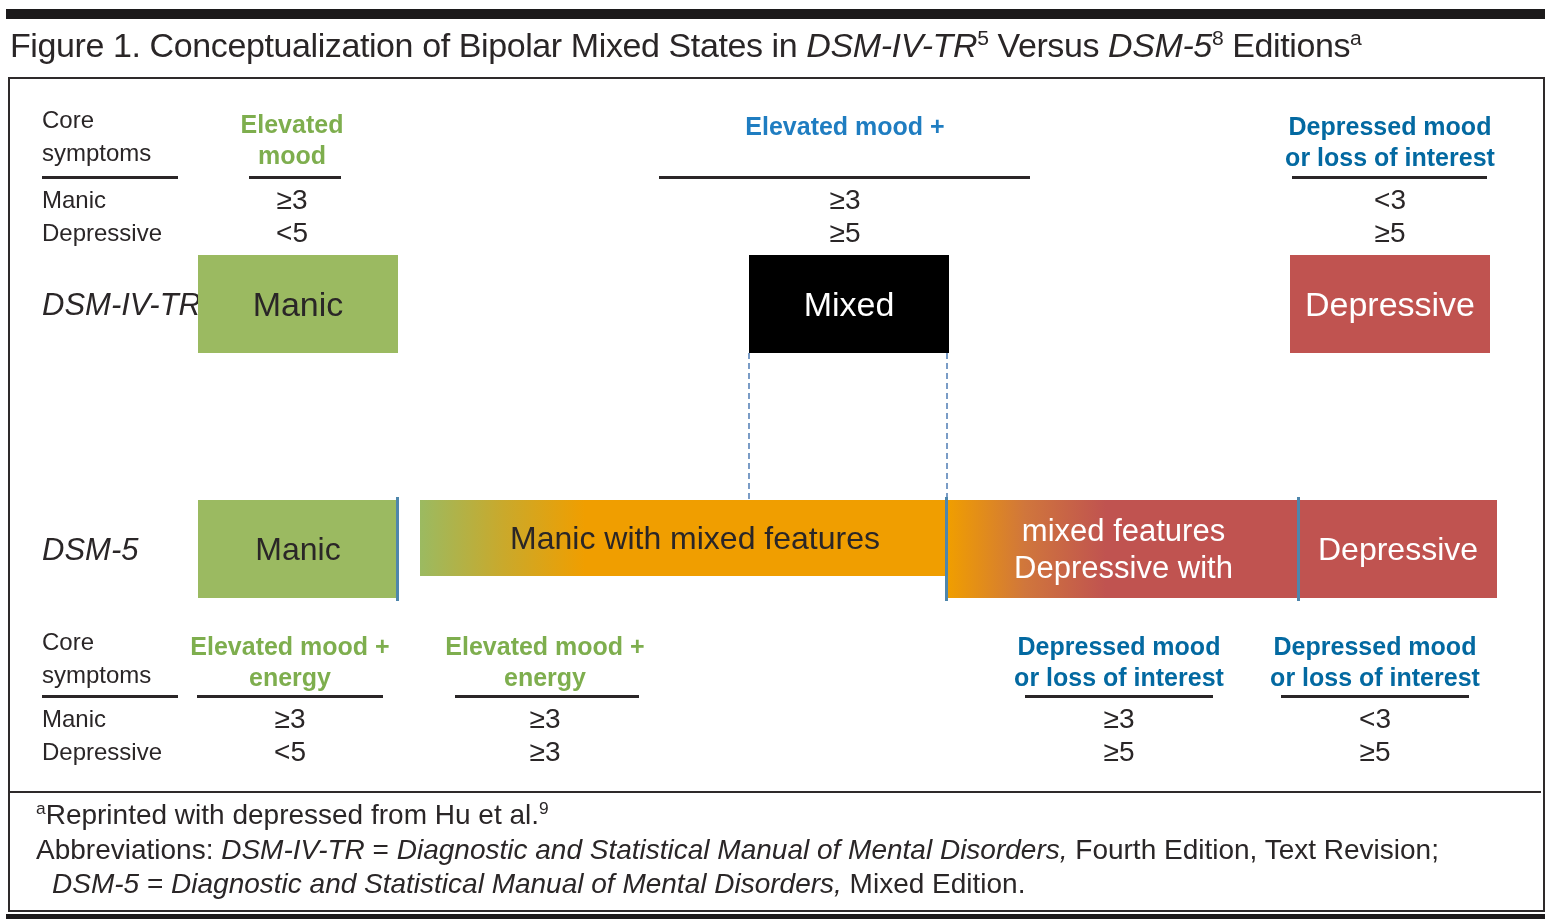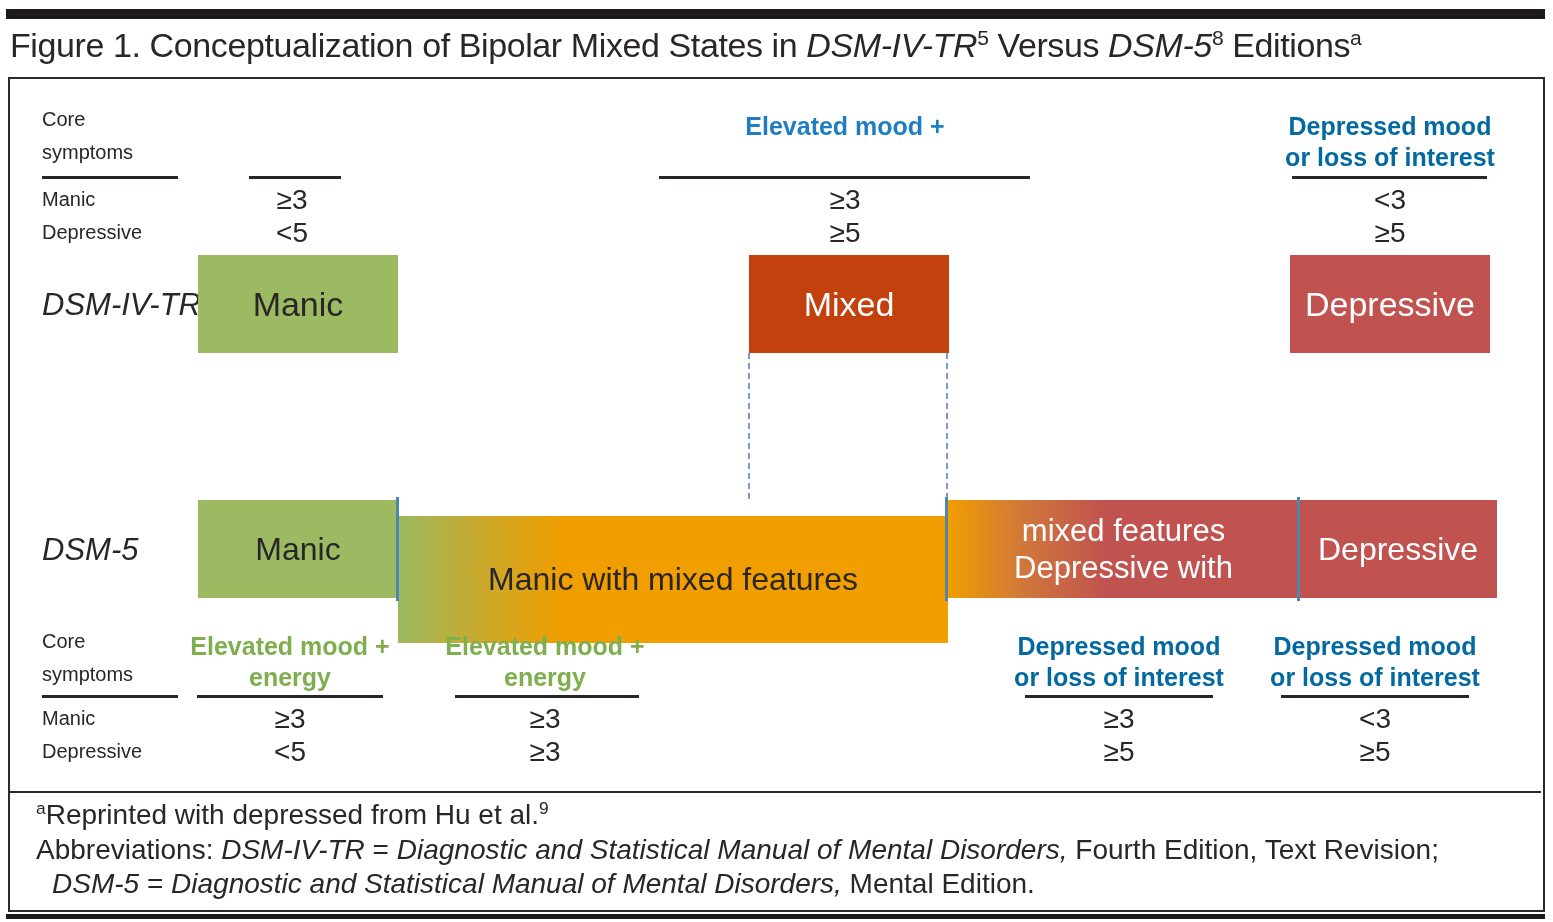--- a/index.html
+++ b/index.html
@@ -5,35 +5,35 @@
   html,body{margin:0;padding:0;background:#ffffff;}
   .page{position:relative;width:1553px;height:922px;background:#ffffff;
         font-family:"Liberation Sans",sans-serif;color:#2a2627;overflow:hidden;}
   .abs{position:absolute;}
   .cx{transform:translateX(-50%);text-align:center;white-space:nowrap;}
   .rule{background:#1c1a1b;}
   .frame{border:2px solid #2e2a2b;}
   .title{font-size:34px;font-weight:400;letter-spacing:-0.4px;white-space:nowrap;}
   .title i{font-style:italic;}
   sup{font-size:62%;line-height:0;}
-  .lbl{font-size:20px;line-height:33px;white-space:nowrap;}
+  .lbl{font-size:24px;line-height:33px;white-space:nowrap;}
   .val{font-size:28px;line-height:33px;}
   .hdr{font-size:25px;line-height:31px;font-weight:700;}
   .green-t{color:#7EAE4E;}
   .blue-t{color:#1F7DC1;}
   .dblue-t{color:#0369a1;}
   .underline{height:3px;background:#2a2627;}
   .dsmlabel{font-size:31px;font-style:italic;white-space:nowrap;}
   .box{display:flex;align-items:center;justify-content:center;}
   .box-label{font-size:34px;}
   .seg-label{font-size:32px;}
   .seg-label2{font-size:31px;line-height:37px;text-align:center;}
   .white{color:#ffffff;}
   .bg-green{background:#9BBA61;}
-  .bg-orange{background:#c2410c;}
+  .bg-orange{background:#000000;}
   .bg-red{background:#C05350;}
   .bg-grad-go{background:linear-gradient(to right,#9BBA61 0%,#C9A92C 15%,#F09E00 30%);}
   .bg-grad-or{background:linear-gradient(to right,#F09E00 0%,#D0763C 22%,#C05350 45%);}
   .dashline{width:0;border-left:2px dashed #7A9CC6;}
   .divider{width:3px;background:#4E86AC;}
   .foot{font-size:28px;line-height:34px;white-space:nowrap;}
   .foot i{font-style:italic;}
 </style>
 </head>
 <body>
@@ -44,20 +44,24 @@
 
   <div class="abs title" style="left:10px;top:26px;"><span>Figure 1. Conceptualization of Bipolar Mixed States in </span><i>DSM-IV-TR</i><sup>5</sup><span> Versus </span><i>DSM-5</i><sup>8</sup><span> Editions</span><sup>a</sup></div>
 
   <div class="abs frame" style="left:8px;top:77px;width:1533px;height:831px;"></div>
 
   <div class="abs lbl" style="left:42px;top:103px;">
     <div>Core</div>
     <div>symptoms</div>
   </div>
 
+  <div class="abs hdr green-t cx" style="left:292px;top:109px;">
+    <div>Elevated</div>
+    <div>mood</div>
+  </div>
   <div class="abs hdr blue-t cx" style="left:845px;top:111px;">
     <div>Elevated mood +</div>
   </div>
   <div class="abs hdr dblue-t cx" style="left:1390px;top:111px;">
     <div>Depressed mood</div>
     <div>or loss of interest</div>
   </div>
 
   <div class="abs underline" style="left:42px;top:176px;width:136px;"></div>
   <div class="abs underline" style="left:249px;top:176px;width:92px;"></div>
@@ -87,21 +91,21 @@
   </div>
 
   <div class="abs dashline" style="left:748px;top:353px;height:146px;"></div>
   <div class="abs dashline" style="left:946px;top:353px;height:146px;"></div>
 
   <div class="abs dsmlabel" style="left:42px;top:532px;">DSM-5</div>
 
   <div class="abs box bg-green" style="left:198px;top:500px;width:200px;height:98px;">
     <span class="seg-label">Manic</span>
   </div>
-  <div class="abs box bg-grad-go" style="left:398px;top:500px;width:550px;height:127px;margin-top:16px;">
+  <div class="abs box bg-grad-go" style="left:420px;top:500px;width:550px;height:76px;">
     <span class="seg-label">Manic with mixed features</span>
   </div>
   <div class="abs box bg-grad-or" style="left:948px;top:500px;width:351px;height:98px;">
     <span class="seg-label2 white">
       <div>mixed features</div>
       <div>Depressive with</div>
     </span>
   </div>
   <div class="abs box bg-red" style="left:1299px;top:500px;width:198px;height:98px;">
     <span class="seg-label white">Depressive</span>
@@ -150,17 +154,17 @@
   <div class="abs val cx" style="left:545px;top:735px;">≥3</div>
   <div class="abs val cx" style="left:1119px;top:735px;">≥5</div>
   <div class="abs val cx" style="left:1375px;top:735px;">≥5</div>
 
   <div class="abs" style="left:8px;top:791px;width:1533px;height:2px;background:#2e2a2b;"></div>
 
   <div class="abs foot" style="left:36px;top:798px;"><sup>a</sup><span>Reprinted with depressed from Hu et al.</span><sup>9</sup></div>
 
   <div class="abs foot" style="left:36px;top:833px;"><span>Abbreviations: </span><i>DSM-IV-TR</i><span> = </span><i>Diagnostic and Statistical Manual of Mental Disorders,</i><span> Fourth Edition, Text Revision;</span></div>
 
-  <div class="abs foot" style="left:52px;top:867px;"><i>DSM-5</i><span> = </span><i>Diagnostic and Statistical Manual of Mental Disorders,</i><span> Mental Edition.</span></div>
+  <div class="abs foot" style="left:52px;top:867px;"><i>DSM-5</i><span> = </span><i>Diagnostic and Statistical Manual of Mental Disorders,</i><span> Mixed Edition.</span></div>
 
   <div class="abs rule" style="left:6px;top:914px;width:1539px;height:5px;"></div>
 
 </div>
 
 </body></html>

